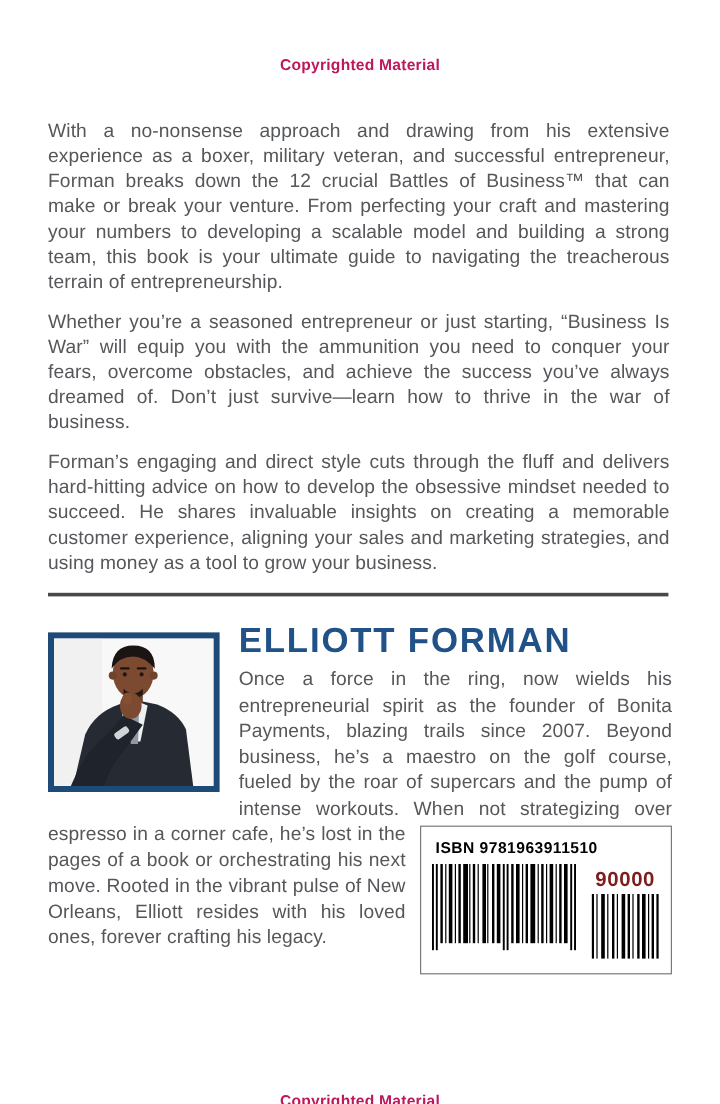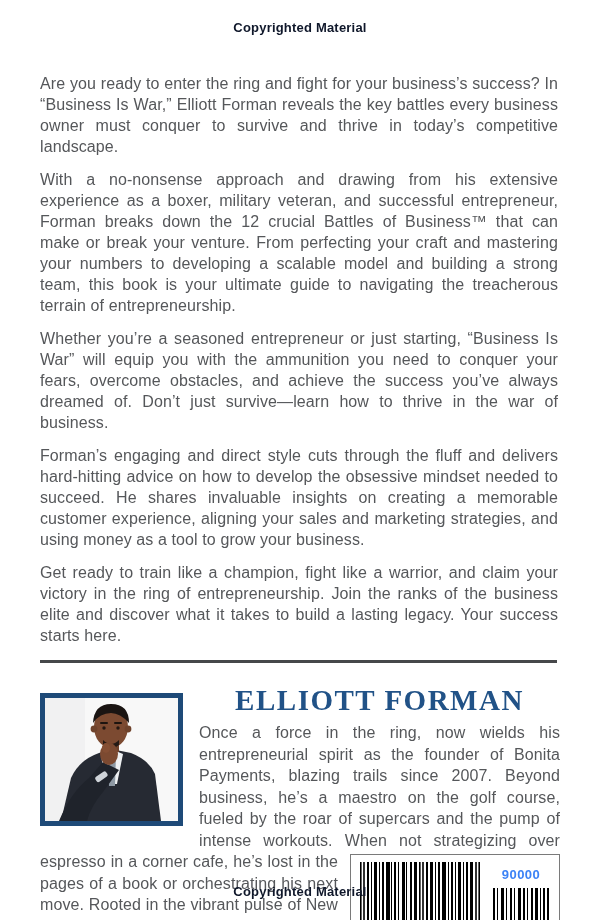--- a/index.html
+++ b/index.html
@@ -5,25 +5,26 @@
   html,body { margin:0; padding:0; background:#ffffff; }
   .page {
     position:relative;
     width:600px; height:920px;
     background:#ffffff;
     overflow:hidden;
     font-family:"Liberation Sans", sans-serif;
   }
   .watermark {
     text-align:center;
-    color:#0f172a;
+    color:#be185d;
     font-weight:bold;
     font-size:13px;
     letter-spacing:0.2px;
     font-family:"Liberation Sans", sans-serif;
+    margin-top:26px;
   }
   .watermark-top { padding-top:20px; }
   .watermark-bottom { position:absolute; left:0; right:0; top:884px; }
 
   .synopsis {
     margin:38px 42px 0 40px;
   }
   .synopsis p {
     margin:0 0 12px 0;
     text-align:justify;
@@ -45,28 +46,27 @@
   .author-photo-frame {
     float:left;
     width:133px; height:123px;
     border:5px solid #1e4a78;
     margin:8px 16px 10px 0;
     background:#f7f7f7;
     overflow:hidden;
   }
   .author-name {
     margin:0 0 7px 0;
-    font-family:Liberation Serif, serif;
+    font-family:Liberation Sans, sans-serif;
     font-weight:bold;
     font-size:29px;
     line-height:30px;
     letter-spacing:1.5px;
     color:#215287;
     white-space:nowrap;
-    text-align:center;
   }
   .author-bio {
     margin:0;
     text-align:justify;
     font-size:16px;
     line-height:21.5px;
     letter-spacing:0.1px;
     color:#55575a;
   }
 
@@ -88,40 +88,38 @@
     color:#000000;
     padding-left:3px;
     margin-bottom:2px;
   }
   .barcode-row { display:flex; align-items:flex-start; }
   .barcode-main-col { width:120px; }
   .barcode-supp-col { width:58px; margin-left:12px; text-align:center; }
   .price-code {
     display:block;
     font-weight:bold;
-    font-size:13px;
-    color:#3b82f6;
+    font-size:17px;
+    color:#7f1d1d;
     margin:2px 0 2px 0;
     letter-spacing:0.5px;
   }
   .clearfix::after { content:""; display:block; clear:both; }
 </style>
 </head>
 <body>
 
 <div class="page">
 
   <div class="watermark watermark-top">Copyrighted Material</div>
 
   <div class="synopsis">
-    <p>Are you ready to enter the ring and fight for your business’s success? In “Business Is War,” Elliott Forman reveals the key battles every business owner must conquer to survive and thrive in today’s competitive landscape.</p>
     <p>With a no-nonsense approach and drawing from his extensive experience as a boxer, military veteran, and successful entrepreneur, Forman breaks down the 12 crucial Battles of Business™ that can make or break your venture. From perfecting your craft and mastering your numbers to developing a scalable model and building a strong team, this book is your ultimate guide to navigating the treacherous terrain of entrepreneurship.</p>
     <p>Whether you’re a seasoned entrepreneur or just starting, “Business Is War” will equip you with the ammunition you need to conquer your fears, overcome obstacles, and achieve the success you’ve always dreamed of. Don’t just survive—learn how to thrive in the war of business.</p>
     <p>Forman’s engaging and direct style cuts through the fluff and delivers hard-hitting advice on how to develop the obsessive mindset needed to succeed. He shares invaluable insights on creating a memorable customer experience, aligning your sales and marketing strategies, and using money as a tool to grow your business.</p>
-    <p>Get ready to train like a champion, fight like a warrior, and claim your victory in the ring of entrepreneurship. Join the ranks of the business elite and discover what it takes to build a lasting legacy. Your success starts here.</p>
   </div>
 
   <div class="divider"></div>
 
   <div class="author-section clearfix">
 
     <div class="author-photo-frame">
       <svg width="133" height="123" viewBox="0 0 133 123" xmlns="http://www.w3.org/2000/svg">
         <rect x="0" y="0" width="133" height="123" fill="#f8f8f8"></rect>
         <rect x="0" y="0" width="40" height="123" fill="#f1f1f2"></rect>
@@ -155,20 +153,21 @@
 
         <rect x="50" y="76" width="13" height="6" rx="2" fill="#cfd4d9" transform="rotate(-35 56 79)"></rect>
       </svg>
     </div>
 
     <h2 class="author-name">ELLIOTT FORMAN</h2>
 
     <p class="author-bio">
       <span>Once a force in the ring, now wields his entrepreneurial spirit as the founder of Bonita Payments, blazing trails since 2007. Beyond business, he’s a maestro on the golf course, fueled by the roar of supercars and the pump of intense workouts. When not strategizing</span>
       <span class="barcode-box">
+        <span class="isbn-label">ISBN 9781963911510</span>
         <span class="barcode-row">
           <span class="barcode-main-col">
             <svg width="120" height="72" viewBox="0 0 120 72" xmlns="http://www.w3.org/2000/svg">
               <rect x="0" y="0" width="120" height="72" fill="#ffffff"></rect>
               <g fill="#000000">
                 <rect x="0" y="0" width="1.6" height="72"></rect>
                   <rect x="3.2" y="0" width="1.6" height="72"></rect>
                 <rect x="7" y="0" width="2" height="66"></rect>
                   <rect x="11" y="0" width="1" height="66"></rect>
                 <rect x="14" y="0" width="3" height="66"></rect>

